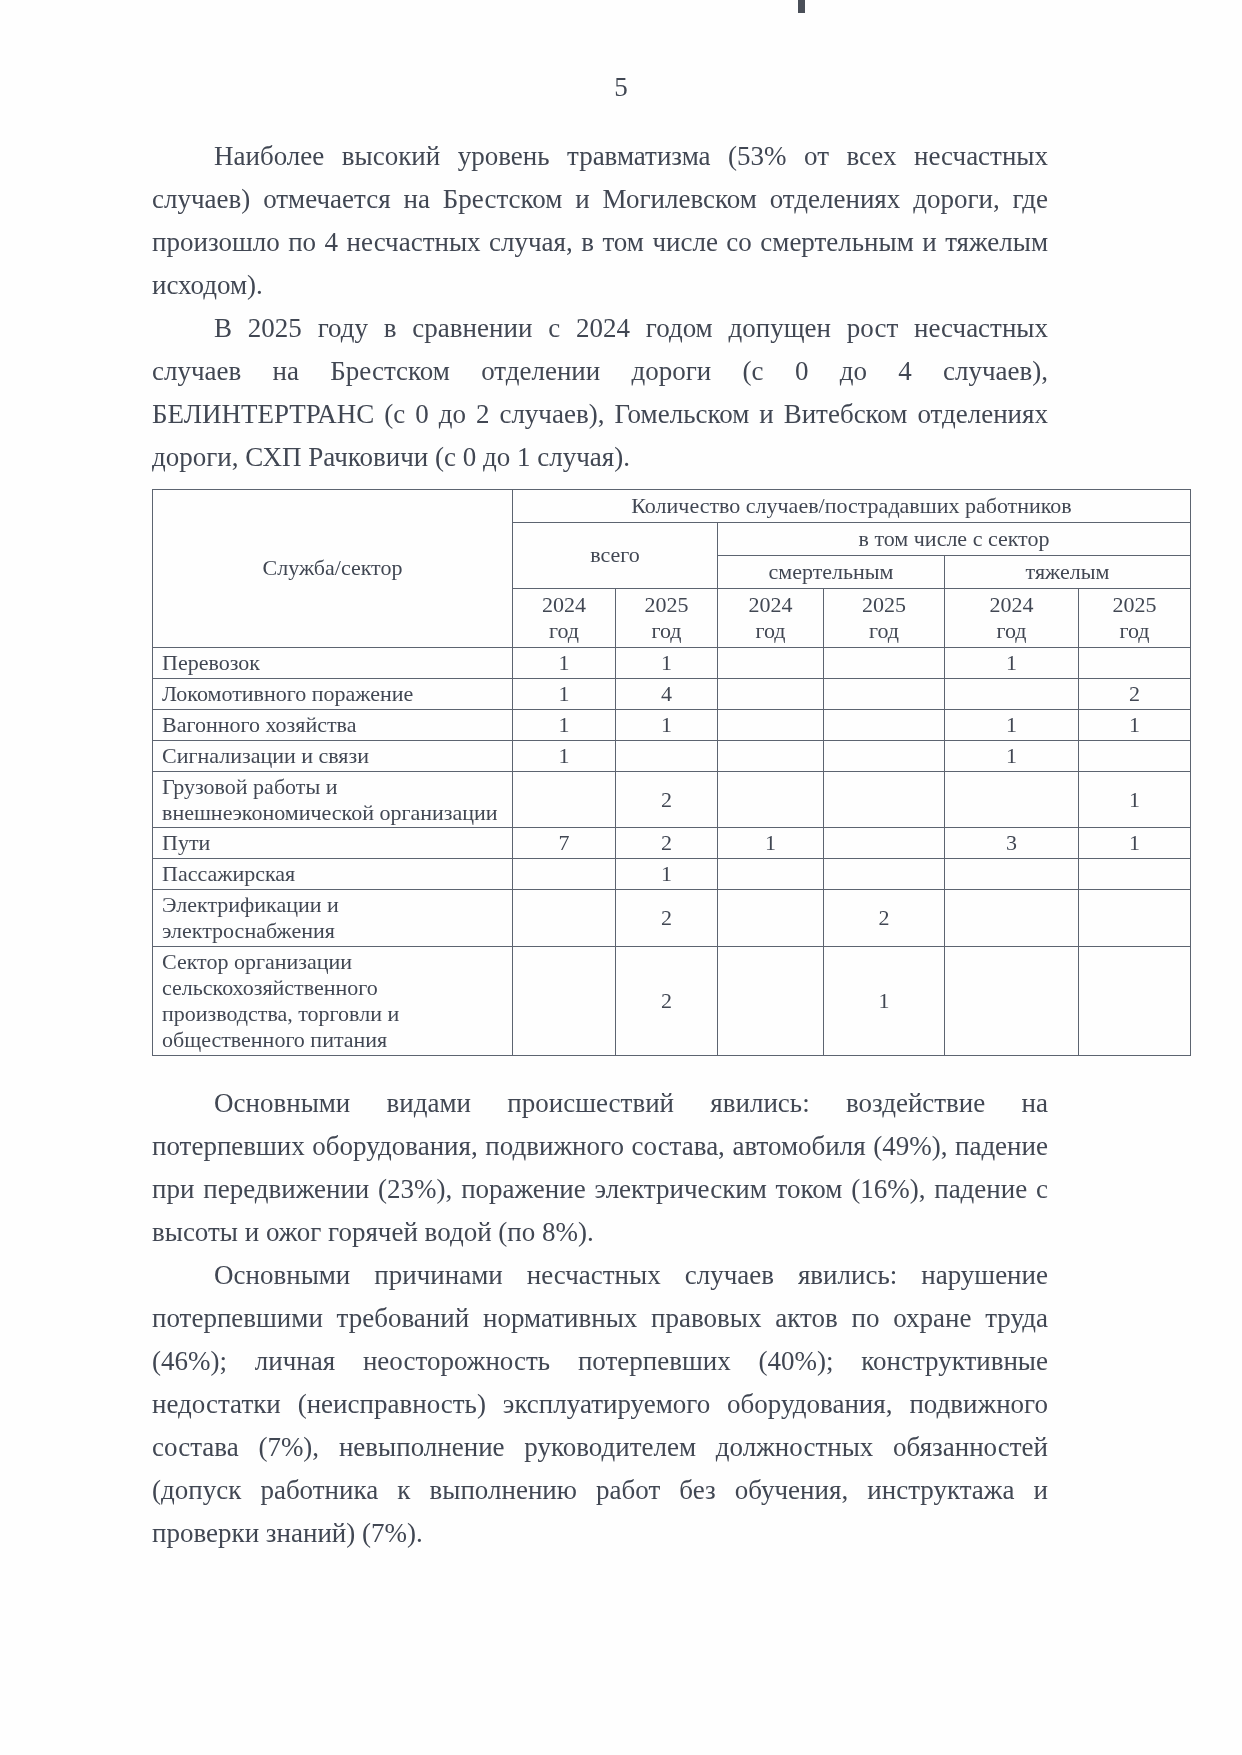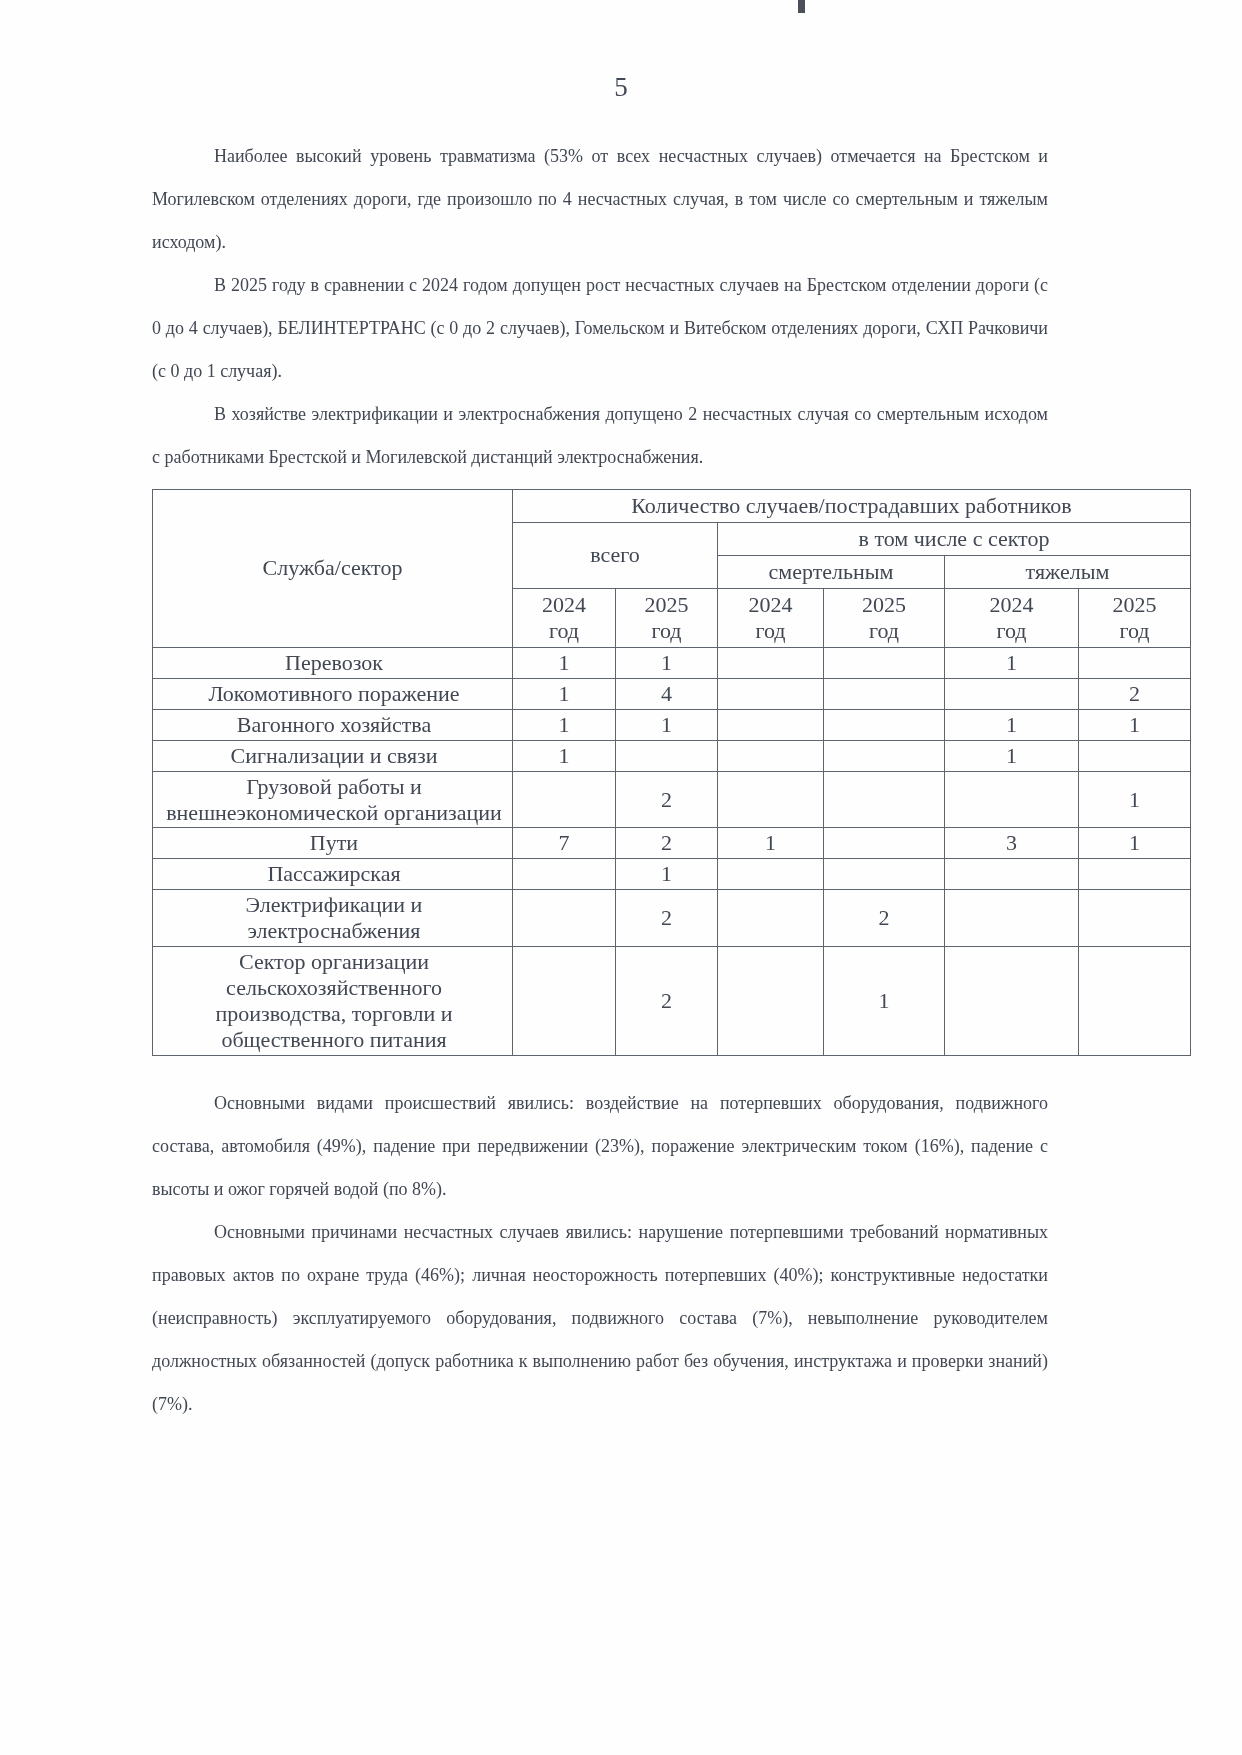--- a/index.html
+++ b/index.html
@@ -28,21 +28,21 @@
   }
   .content {
     position: absolute;
     top: 135px;
     left: 152px;
     width: 1038px; 
   }
   .body-text { width: 896px; }
   .body-text p {
     margin: 0;
-    font-size: 18px;
+    font-size: 27px;
     line-height: 43px;
     text-align: justify;
     text-indent: 62px;
   }
   .intro-line {
     margin: 0;
     font-size: 27px;
     line-height: 43px;
     text-indent: 62px;
   }
@@ -56,42 +56,41 @@
     color: #414753;
   }
   table.injury td {
     border: 1px solid #5d6470;
     padding: 2px 6px;
     text-align: center;
     vertical-align: middle;
     overflow: hidden;
   }
   table.injury td.svc {
-    text-align: center;
+    text-align: left;
     padding-left: 9px;
   }
   table.injury thead td { padding: 3px 16px; }
   table.injury tr.years td { white-space: pre-line; margin-top: 16px; }
   .after-table { margin-top: 26px; }
 </style>
 </head>
 <body>
 
 <div class="page">
 
   <div class="scan-mark"></div>
 
   <div class="page-number">5</div>
 
   <div class="content">
 
     <div class="body-text">
       <p>Наиболее высокий уровень травматизма (53% от всех несчастных случаев) отмечается на Брестском и Могилевском отделениях дороги, где произошло по 4 несчастных случая, в том числе со смертельным и тяжелым исходом).</p>
       <p>В 2025 году в сравнении с 2024 годом допущен рост несчастных случаев на Брестском отделении дороги (с 0 до 4 случаев), БЕЛИНТЕРТРАНС (с 0 до 2 случаев), Гомельском и Витебском отделениях дороги, СХП Рачковичи (с 0 до 1 случая).</p>
-      <p>В хозяйстве электрификации и электроснабжения допущено 2 несчастных случая со смертельным исходом с работниками Брестской и Могилевской дистанций электроснабжения.</p>
     </div>
 
     <table class="injury">
       <colgroup>
         <col style="width:360px">
         <col style="width:103px">
         <col style="width:102px">
         <col style="width:106px">
         <col style="width:121px">
         <col style="width:134px">

